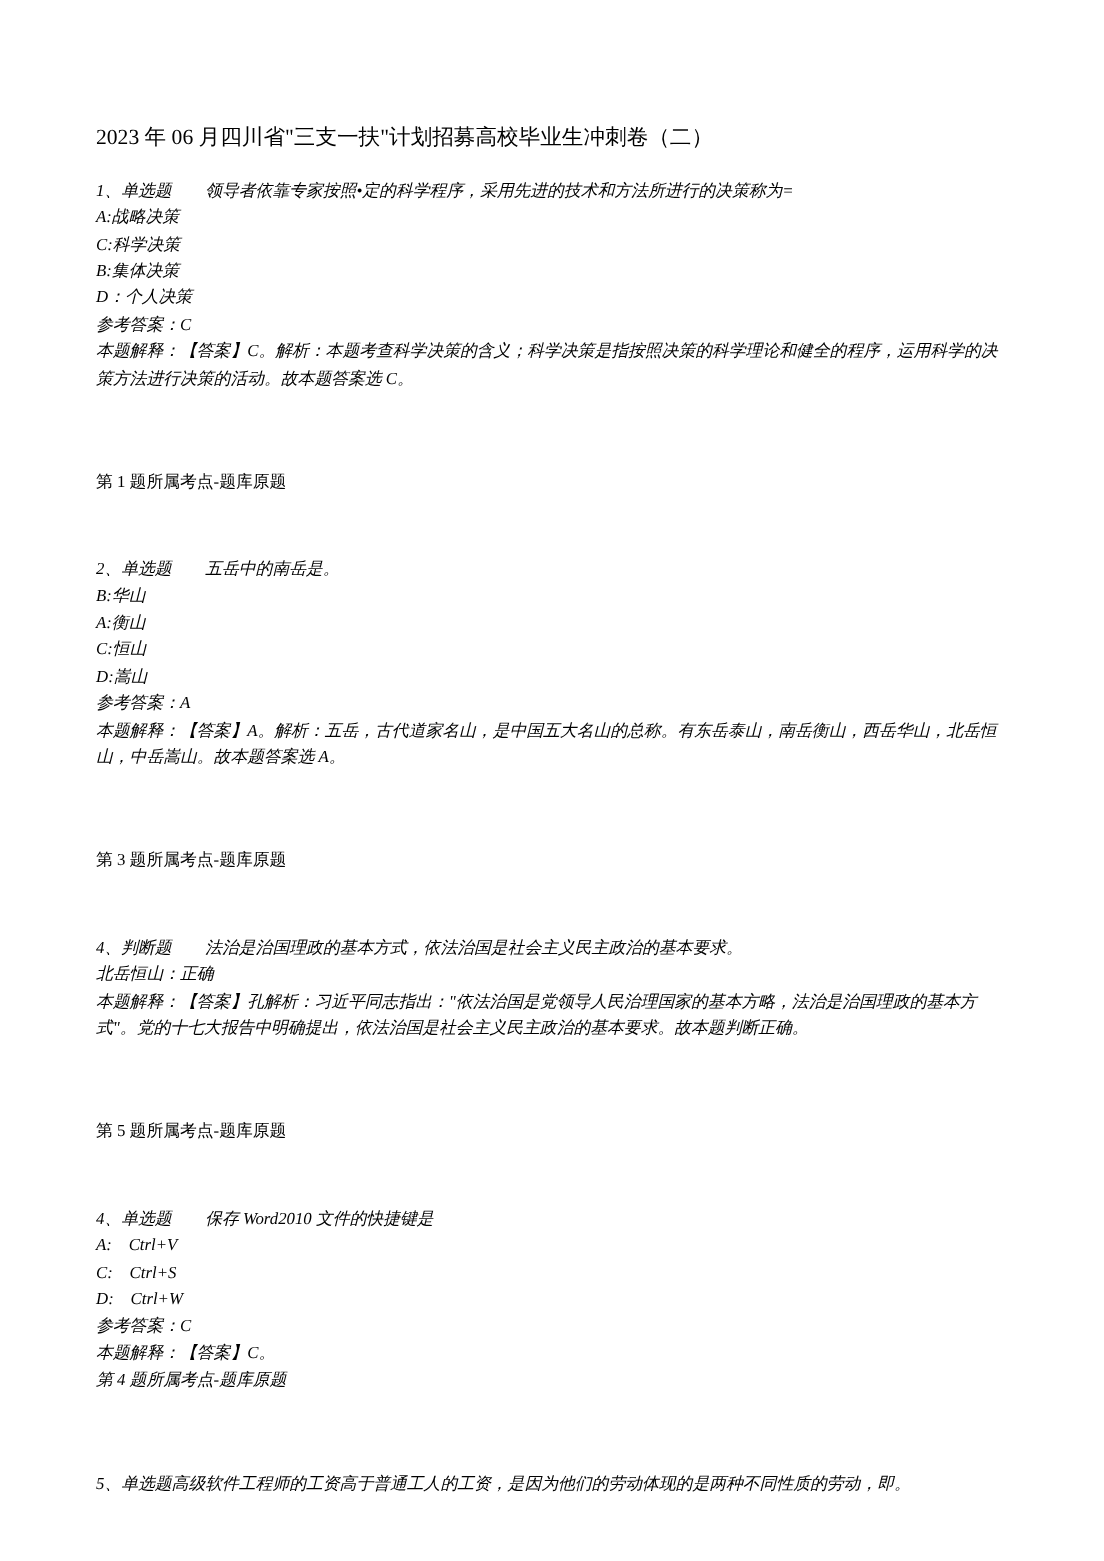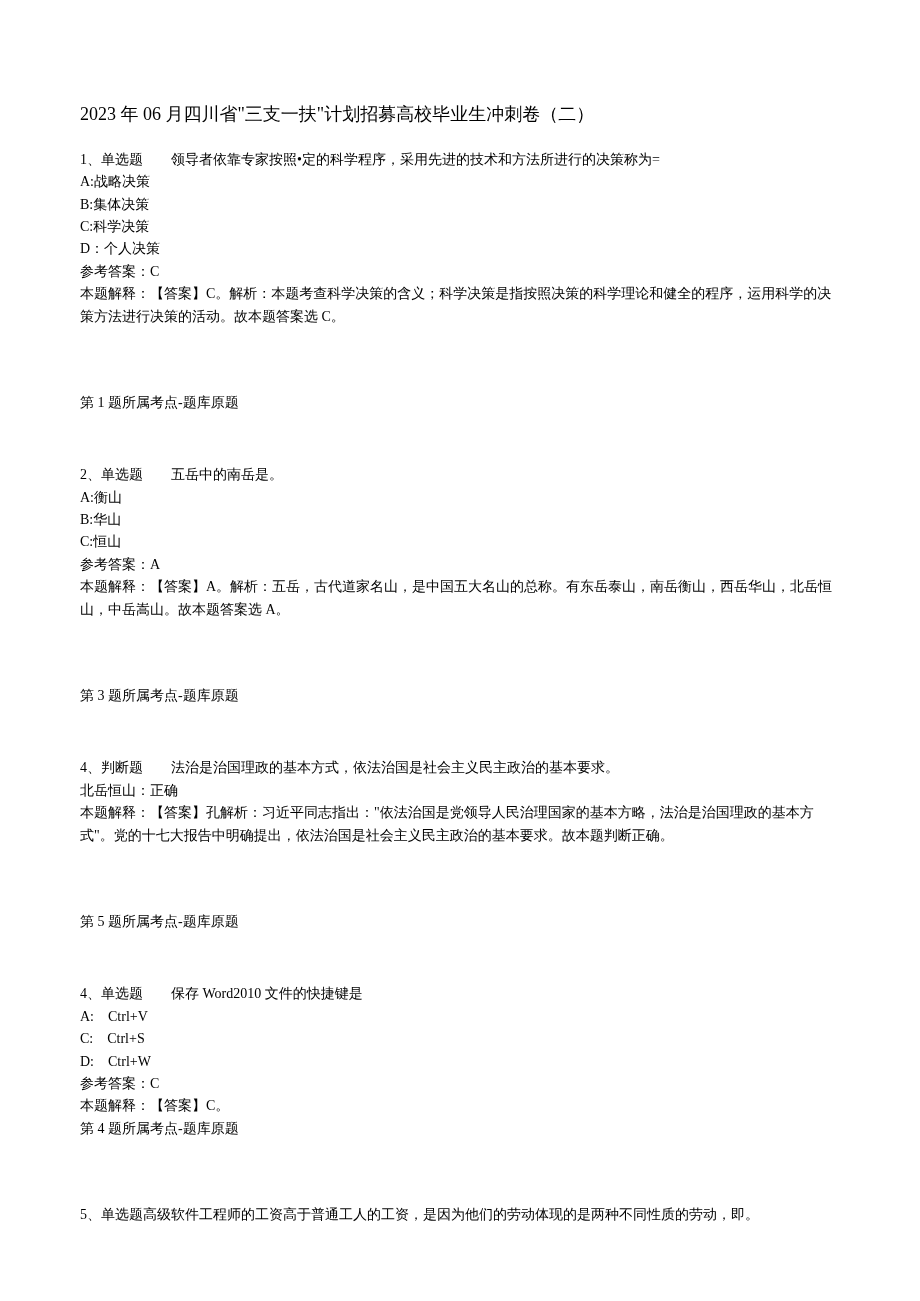--- a/index.html
+++ b/index.html
@@ -13,56 +13,58 @@
       width: 920px;
       box-sizing: border-box;
     }
     .title {
       font-size: 18px;
       font-weight: normal;
       margin-bottom: 20px;
     }
     .block {
       margin-bottom: 14px;
+      font-style: italic;
     }
     .line {
       margin: 0;
       padding: 0;
     }
     .spacer {
       height: 50px;
     }
     .spacer-mid {
       height: 50px;
     }
   </style>
 </head>
 <body>
 
 <div class="title">2023 年 06 月四川省"三支一扶"计划招募高校毕业生冲刺卷（二）</div>
 
 <div class="block">
   <p class="line">1、单选题　　领导者依靠专家按照•定的科学程序，采用先进的技术和方法所进行的决策称为=</p>
   <p class="line">A:战略决策</p>
+  <p class="line">C:科学决策</p>
   <p class="line">B:集体决策</p>
-  <p class="line">C:科学决策</p>
   <p class="line">D：个人决策</p>
   <p class="line">参考答案：C</p>
   <p class="line">本题解释：【答案】C。解析：本题考查科学决策的含义；科学决策是指按照决策的科学理论和健全的程序，运用科学的决策方法进行决策的活动。故本题答案选 C。</p>
 </div>
 
 <div class="spacer"></div>
 <p class="line">第 1 题所属考点-题库原题</p>
 <div class="spacer-mid"></div>
 
 <div class="block">
   <p class="line">2、单选题　　五岳中的南岳是。</p>
+  <p class="line">B:华山</p>
   <p class="line">A:衡山</p>
-  <p class="line">B:华山</p>
   <p class="line">C:恒山</p>
+  <p class="line">D:嵩山</p>
   <p class="line">参考答案：A</p>
   <p class="line">本题解释：【答案】A。解析：五岳，古代道家名山，是中国五大名山的总称。有东岳泰山，南岳衡山，西岳华山，北岳恒山，中岳嵩山。故本题答案选 A。</p>
 </div>
 
 <div class="spacer"></div>
 <p class="line">第 3 题所属考点-题库原题</p>
 <div class="spacer-mid"></div>
 
 <div class="block">
   <p class="line">4、判断题　　法治是治国理政的基本方式，依法治国是社会主义民主政治的基本要求。</p>

